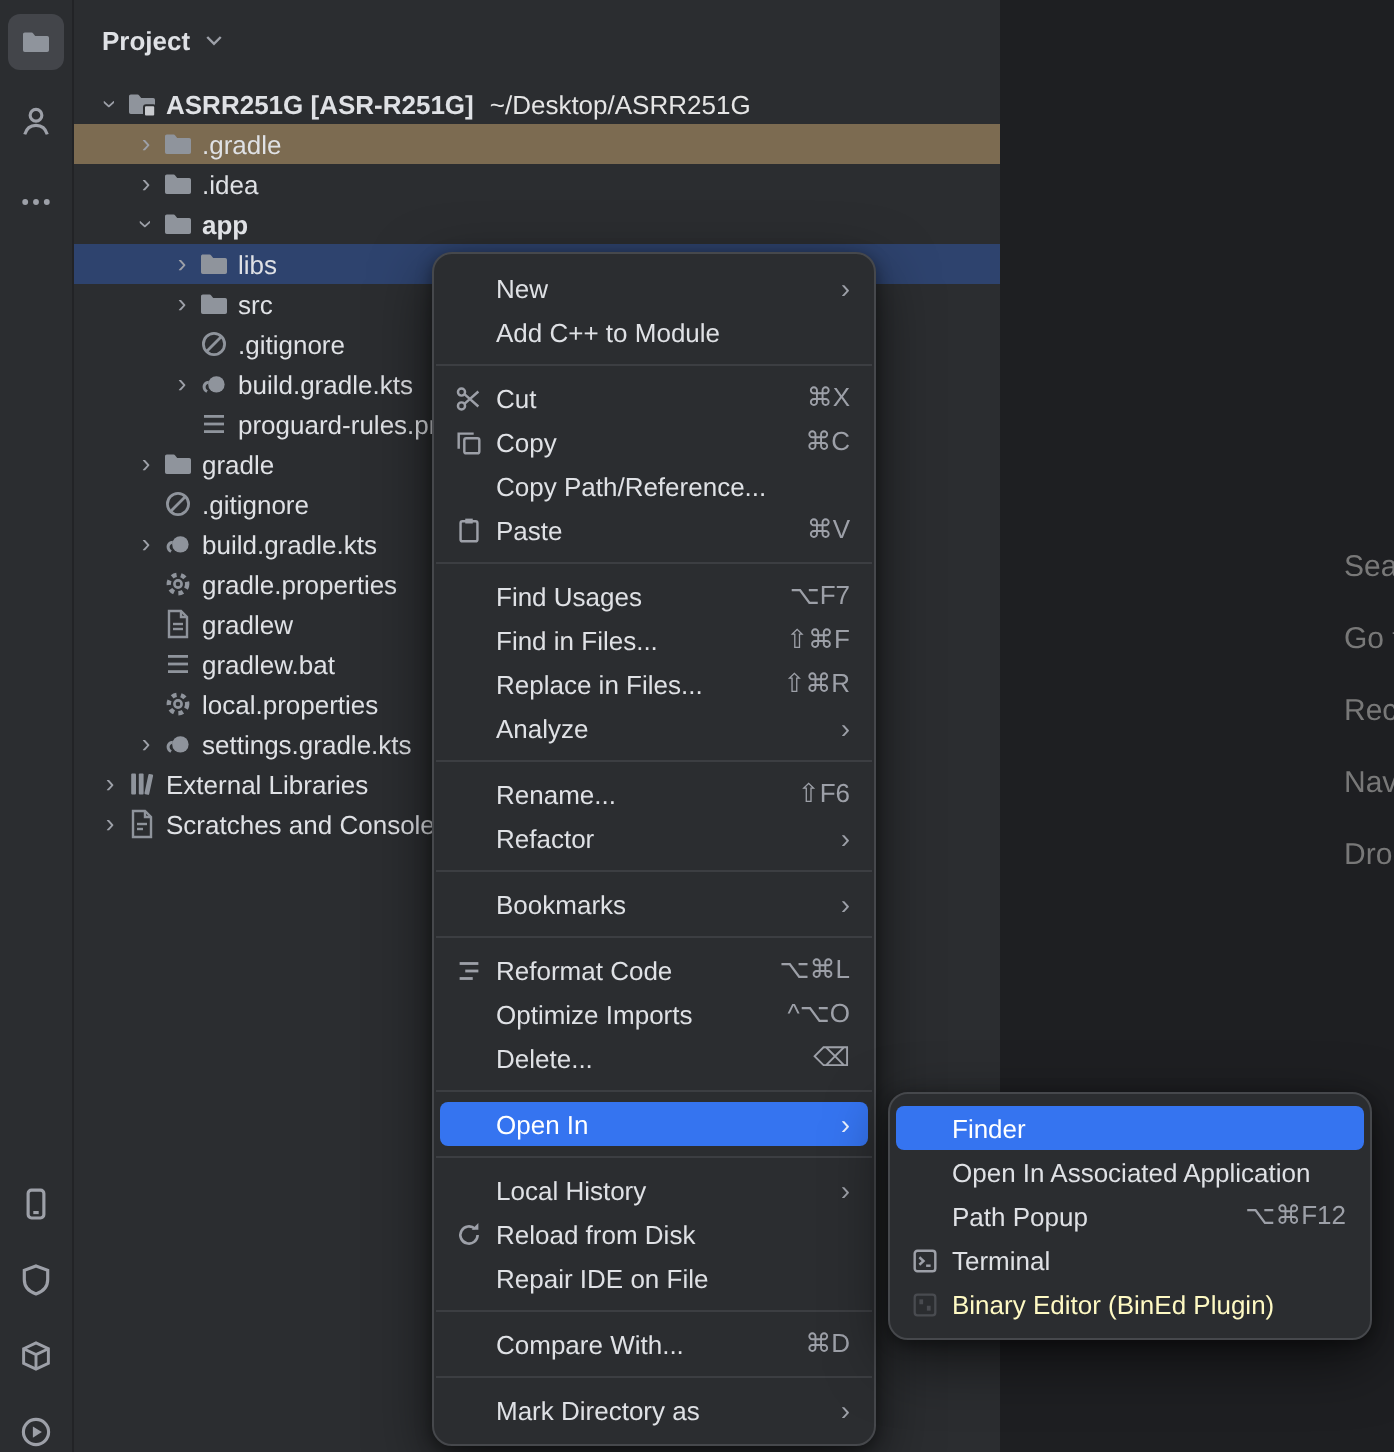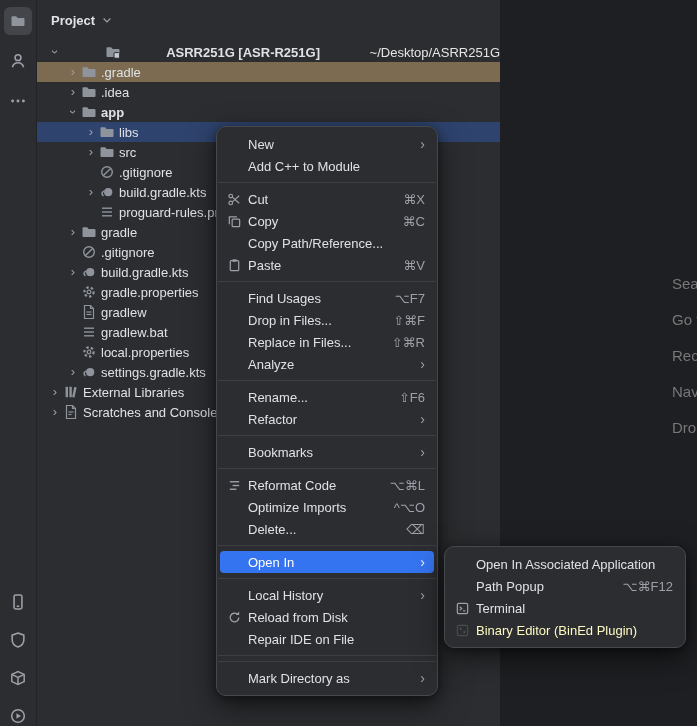--- a/index.html
+++ b/index.html
@@ -120,21 +120,21 @@
 <div class="project-panel">
   <div class="panel-header">
     <span class="panel-title">Project</span>
     <span class="hdr-chev">
       <svg width="12" height="12" viewBox="0 0 16 16">
           <path d="M3.5 6l4.5 4.5L12.5 6" fill="none" stroke="#9da0a8" stroke-width="1.6"></path>
         </svg>
     </span>
   </div>
   <div class="tree">
-      <div class="tree-row" style="padding-left: 10px; justify-content: space-between;">
+      <div class="tree-row" style="padding-left: 10px;">
         <span class="chev exp">›</span>
         <span class="ticon">
           <svg width="16" height="16" viewBox="0 0 16 16">
             <path d="M1.5 4.2c0-.5.4-.9.9-.9h3.4c.3 0 .6.1.8.4l1 1.3h6a.9.9 0 0 1 .9.9v6.2a.9.9 0 0 1-.9.9H2.4a.9.9 0 0 1-.9-.9z" fill="#8f949c"></path>
             <rect x="9" y="8.6" width="5.6" height="5.6" rx="1" fill="#c8cace" stroke="#2b2d30" stroke-width="1"></rect>
           </svg>
         </span>
         <span class="tlabel bold">ASRR251G [ASR-R251G]</span>
         <span class="annotation">~/Desktop/ASRR251G</span>
       </div>
@@ -408,21 +408,21 @@
       <span class="menu-shortcut">⌘V</span>
     </div>
     <div class="menu-sep"></div>
     <div class="menu-item">
       <span class="menu-icon"></span>
       <span class="menu-label">Find Usages</span>
       <span class="menu-shortcut">⌥F7</span>
     </div>
     <div class="menu-item">
       <span class="menu-icon"></span>
-      <span class="menu-label">Drop in Files...</span>
+      <span class="menu-label">Find in Files...</span>
       <span class="menu-shortcut">⇧⌘F</span>
     </div>
     <div class="menu-item">
       <span class="menu-icon"></span>
       <span class="menu-label">Replace in Files...</span>
       <span class="menu-shortcut">⇧⌘R</span>
     </div>
     <div class="menu-item">
       <span class="menu-icon"></span>
       <span class="menu-label">Analyze</span>
@@ -488,28 +488,37 @@
           <path d="M13 1.6v3.6H9.4z" fill="#9da0a8"></path>
         </svg>
       </span>
       <span class="menu-label">Reload from Disk</span>
     </div>
     <div class="menu-item">
       <span class="menu-icon"></span>
       <span class="menu-label">Repair IDE on File</span>
     </div>
     <div class="menu-sep"></div>
+    <div class="menu-item">
+      <span class="menu-icon"></span>
+      <span class="menu-label">Compare With...</span>
+      <span class="menu-shortcut">⌘D</span>
+    </div>
     <div class="menu-sep"></div>
     <div class="menu-item">
       <span class="menu-icon"></span>
       <span class="menu-label">Mark Directory as</span>
       <span class="menu-arrow">›</span>
     </div>
   </div>
 <div class="menu submenu">
+    <div class="menu-item highlighted">
+      <span class="menu-icon"></span>
+      <span class="menu-label">Finder</span>
+    </div>
     <div class="menu-item">
       <span class="menu-icon"></span>
       <span class="menu-label">Open In Associated Application</span>
     </div>
     <div class="menu-item">
       <span class="menu-icon"></span>
       <span class="menu-label">Path Popup</span>
       <span class="menu-shortcut">⌥⌘F12</span>
     </div>
     <div class="menu-item">

